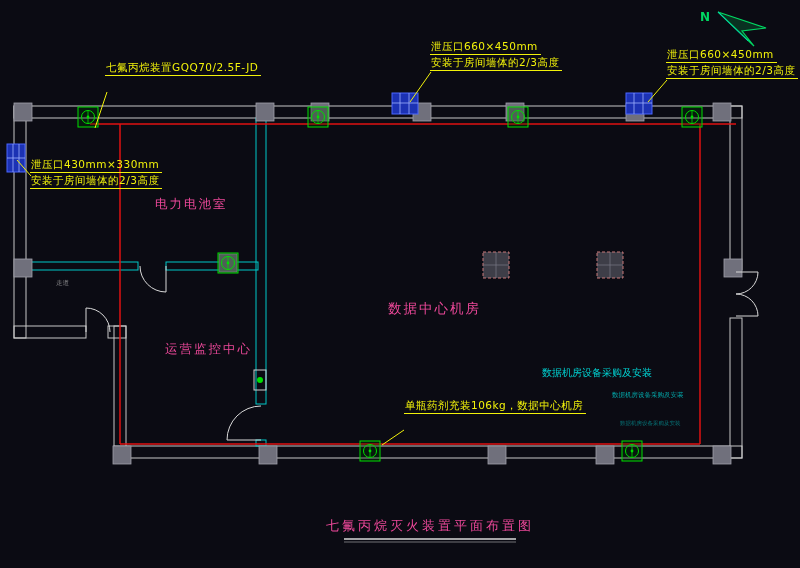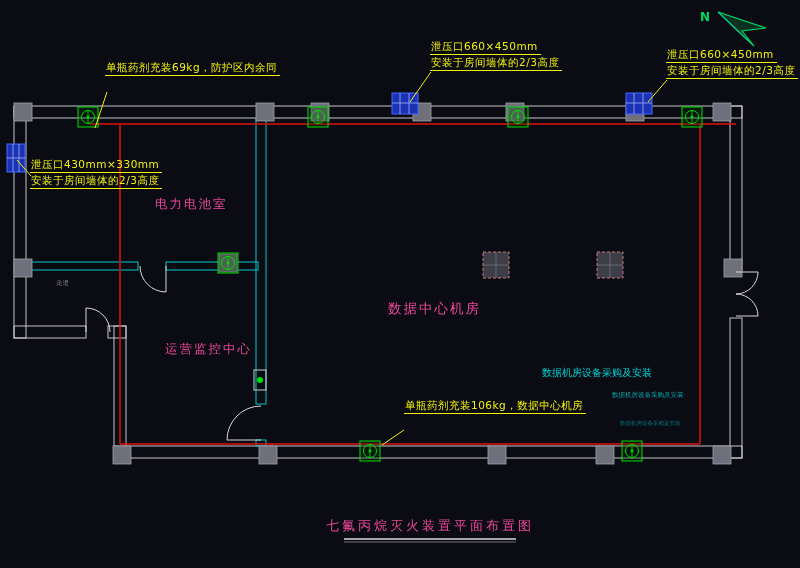--- a/index.html
+++ b/index.html
@@ -178,21 +178,21 @@
 
     <g stroke="#d8d8d8">
       <path d="M344,539 H516" stroke-width="1.5"></path>
       <path d="M344,542 H516" stroke-width="0.5"></path>
     </g>
   </svg>
 
   <div class="compass-n lbl" style="left:700px;top:10px">N</div>
 
   <div class="callout" style="left:105px;top:60px">
-    <div class="callout-line">单瓶药剂充装69kg，防护区内余同</div>
+    <div class="callout-line">七氟丙烷装置GQQ70/2.5F-JD</div>
   </div>
 
   <div class="callout" style="left:430px;top:39px">
     <div class="callout-line">泄压口660×450mm</div>
     <div class="callout-line">安装于房间墙体的2/3高度</div>
   </div>
 
   <div class="callout" style="left:666px;top:47px">
     <div class="callout-line">泄压口660×450mm</div>
     <div class="callout-line">安装于房间墙体的2/3高度</div>

